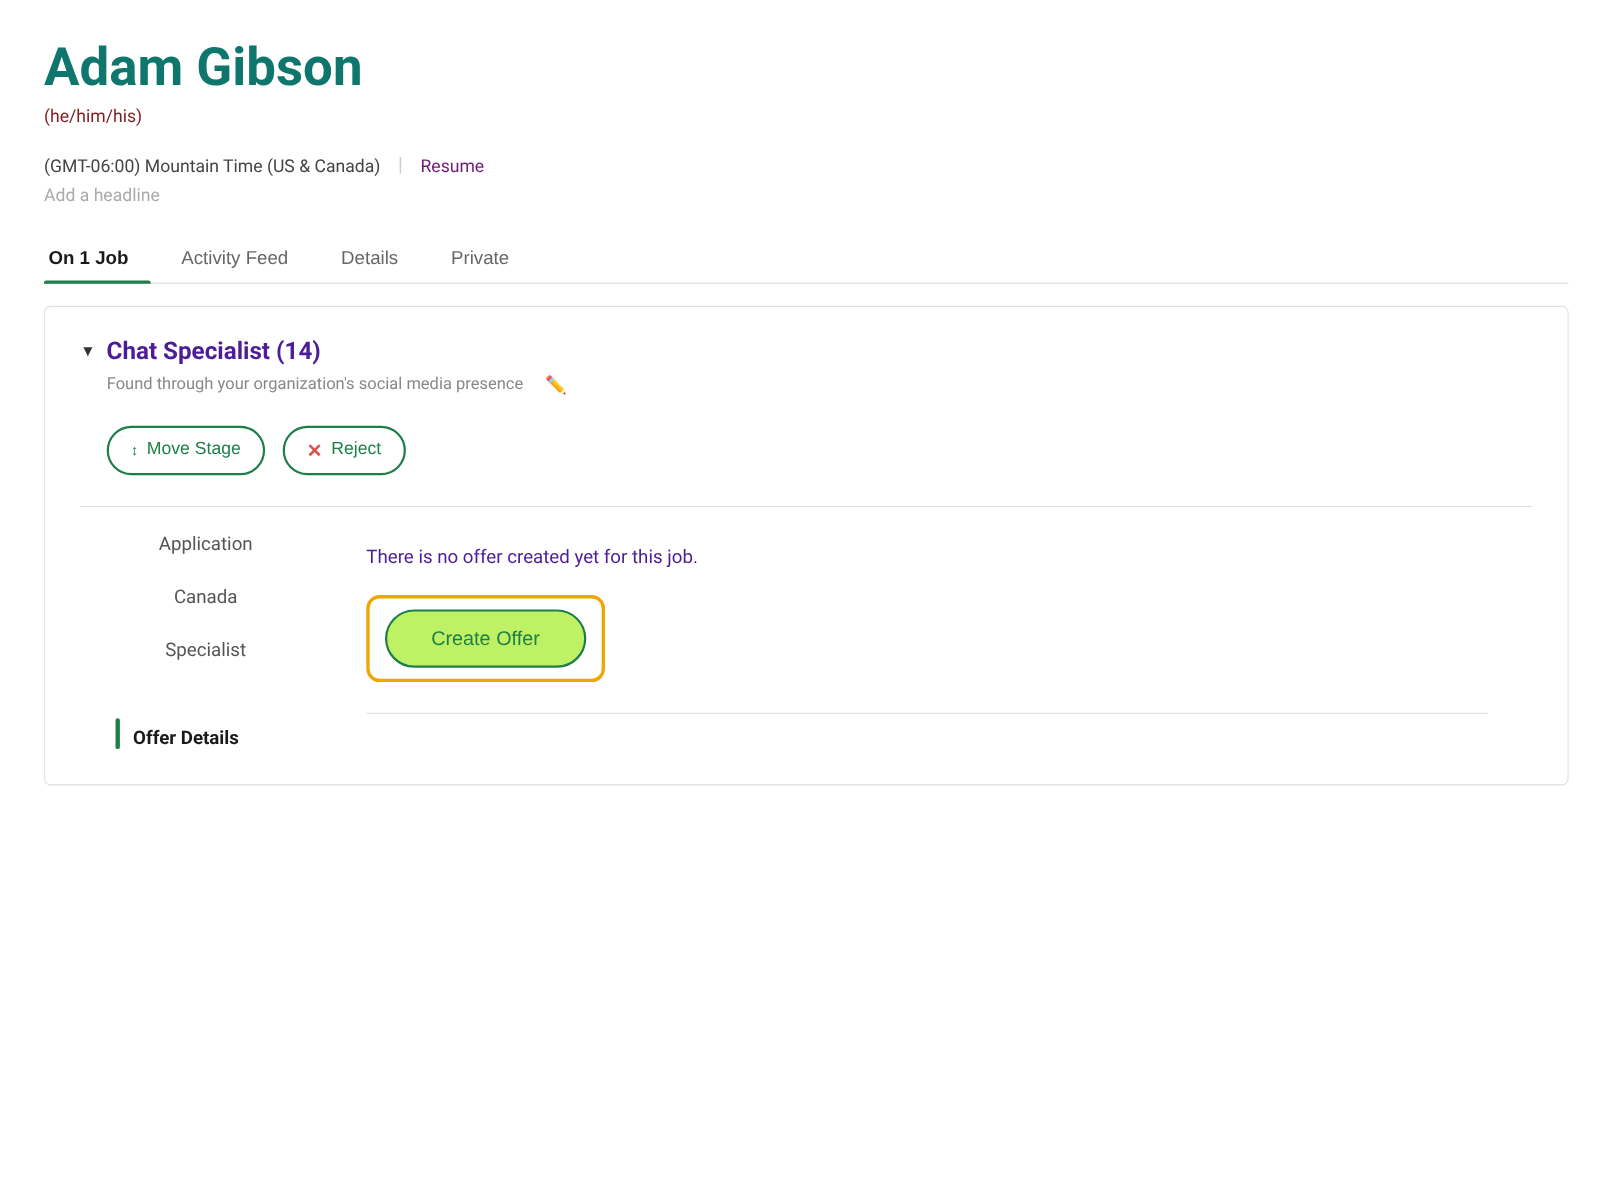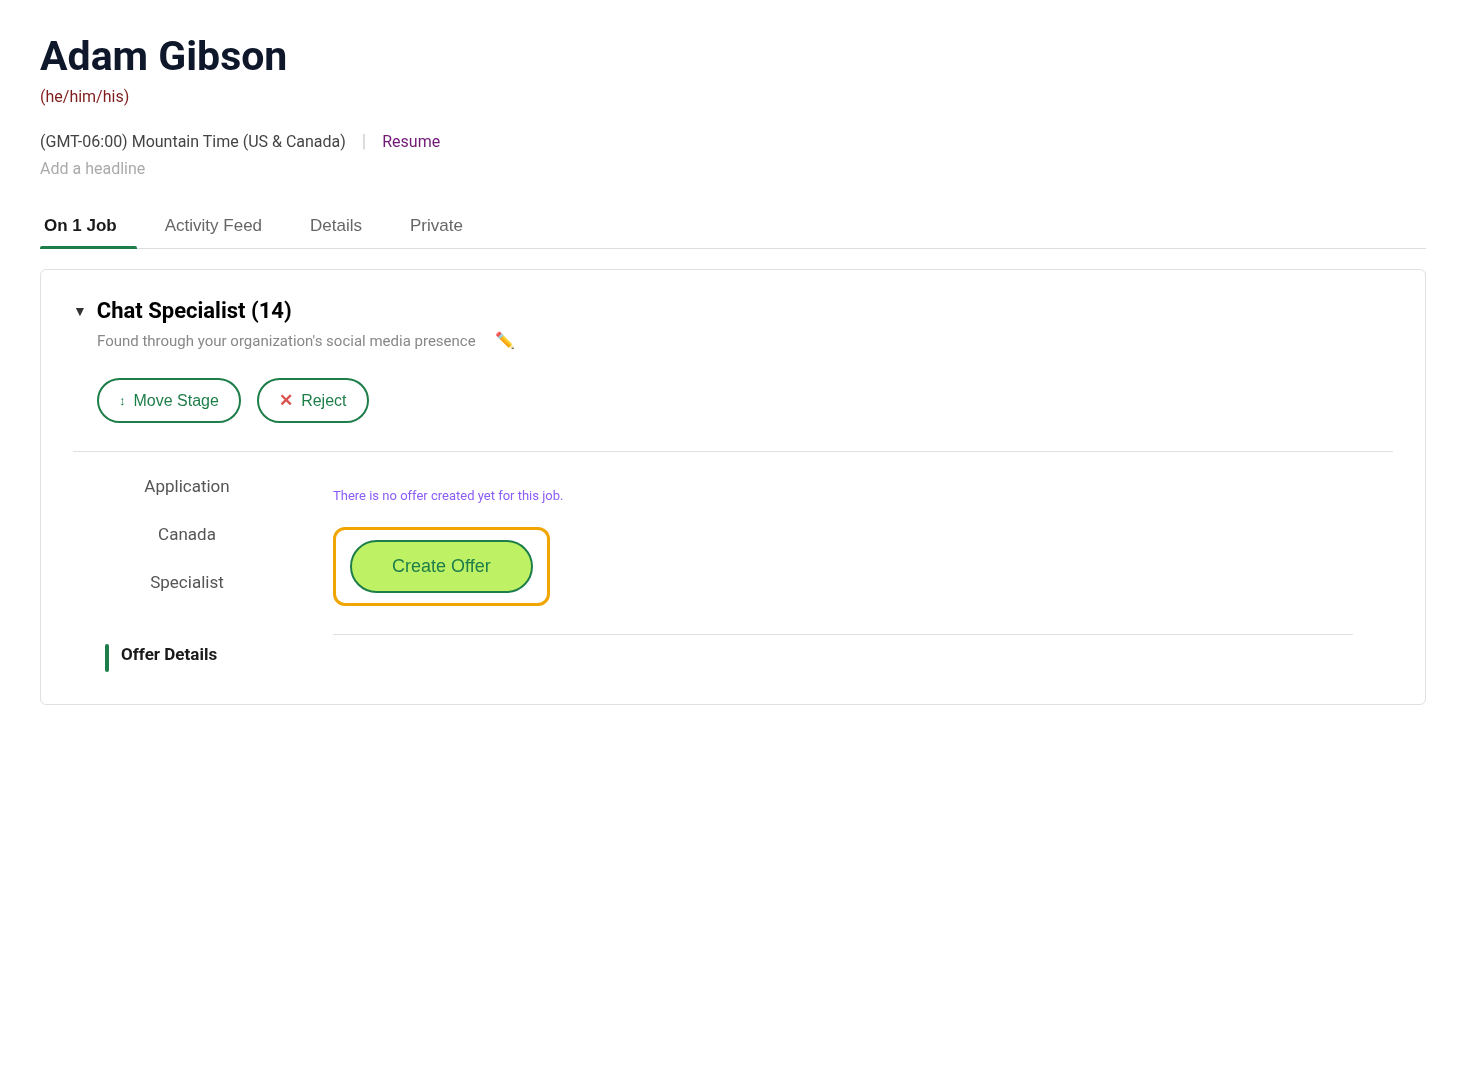--- a/index.html
+++ b/index.html
@@ -10,23 +10,23 @@
       width: 1466px;
       min-height: 1070px;
     }
 
     .page-container {
       padding: 32px 40px 0 40px;
       max-width: 1466px;
     }
 
     .candidate-name {
-      font-size: 41px;
+      font-size: 48px;
       font-weight: 700;
-      color: #0f172a;
+      color: #0f766e;
       line-height: 1.2;
       margin-bottom: 6px;
     }
 
     .pronouns {
       font-size: 16px;
       color: #7f1d1d;
       margin-bottom: 24px;
     }
 
@@ -115,21 +115,21 @@
 
     .collapse-arrow {
       color: #333;
       font-size: 14px;
       cursor: pointer;
     }
 
     .job-title {
       font-size: 22px;
       font-weight: 700;
-      color: #000000;
+      color: #4c1d95;
     }
 
     .job-source {
       font-size: 15px;
       color: #888;
       margin-bottom: 28px;
       margin-left: 24px;
       display: flex;
       align-items: center;
       gap: 20px;
@@ -226,22 +226,22 @@
 
     .main-area {
       flex: 1;
       padding: 28px 40px;
       display: flex;
       flex-direction: column;
       align-items: flex-start;
     }
 
     .no-offer-text {
-      font-size: 13px;
-      color: #8b5cf6;
+      font-size: 17px;
+      color: #4c1d95;
       margin-bottom: 24px;
       margin-top: 8px;
     }
 
     .create-offer-wrapper {
       border: 3px solid #f0a500;
       border-radius: 12px;
       padding: 10px 14px;
       display: inline-block;
     }
@@ -259,21 +259,21 @@
 
     .bottom-divider {
       border: none;
       border-top: 1px solid #e0e0e0;
       margin-top: 28px;
       width: 100%;
     }
 
     .offer-details-row {
       display: flex;
-      align-items: flex-start;
+      align-items: flex-end;
       gap: 0;
       padding: 24px 0 8px 0;
     }
 
     .green-bar {
       width: 4px;
       height: 28px;
       background: #1e7e4a;
       border-radius: 2px;
       margin-right: 12px;

